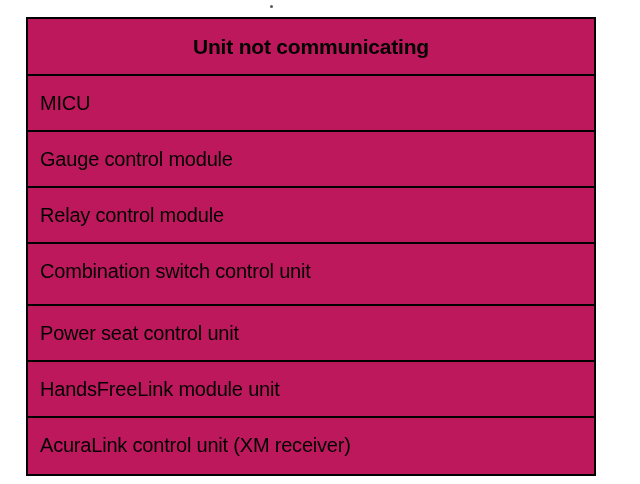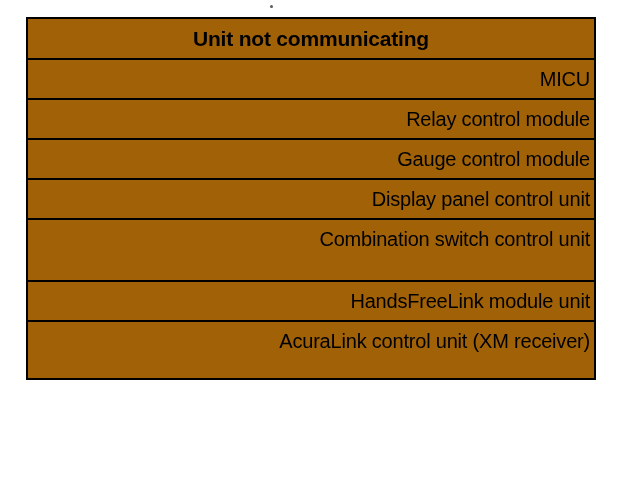--- a/index.html
+++ b/index.html
@@ -47,23 +47,23 @@
     background: #ffffff;
     table-layout: fixed;
   }
   .unit-table tr {
     
   }
   .unit-table th,
   .unit-table td {
     border: 0;
     border-bottom: 2px solid #000000;
-    padding: 4px;
+    padding: 12px;
     vertical-align: top;
-    background: #a16207;
+    background: #be185d;
   }
   .unit-table tr:last-child td {
     border-bottom: 0;
   }
 
   
   .hdr-row {
     height: 31px;
   }
   .hdr-cell {
@@ -80,21 +80,21 @@
   .row-single { height: 30px; }
   .row-tall   { height: 62px; margin-left: 48px; }
   .row-tall2  { height: 58px; }
 
   .unit-cell {
     font-size: 20px;
     line-height: 30px;
     letter-spacing: -0.2px;
     padding-left: 10px;
     white-space: nowrap;
-    text-align: right;
+    text-align: left;
   }
   .unit-cell .label {
     display: block;
     line-height: 30px;
   }
 </style>
 </head>
 <body>
 
 <div class="page">
@@ -111,42 +111,42 @@
 
       <tr class="row-single">
         <td class="unit-cell">
           <span class="label">MICU</span>
         </td>
       </tr>
 
 
       <tr class="row-single">
         <td class="unit-cell">
-          <span class="label">Relay control module</span>
-        </td>
-      </tr>
-
-      <tr class="row-single">
-        <td class="unit-cell">
           <span class="label">Gauge control module</span>
         </td>
       </tr>
 
       <tr class="row-single">
         <td class="unit-cell">
-          <span class="label">Display panel control unit</span>
+          <span class="label">Relay control module</span>
         </td>
       </tr>
+
 
       <tr class="row-tall">
         <td class="unit-cell">
           <span class="label">Combination switch control unit</span>
         </td>
       </tr>
 
+      <tr class="row-single">
+        <td class="unit-cell">
+          <span class="label">Power seat control unit</span>
+        </td>
+      </tr>
 
       <tr class="row-single">
         <td class="unit-cell">
           <span class="label">HandsFreeLink module unit</span>
         </td>
       </tr>
 
 
       <tr class="row-tall2">
         <td class="unit-cell">

